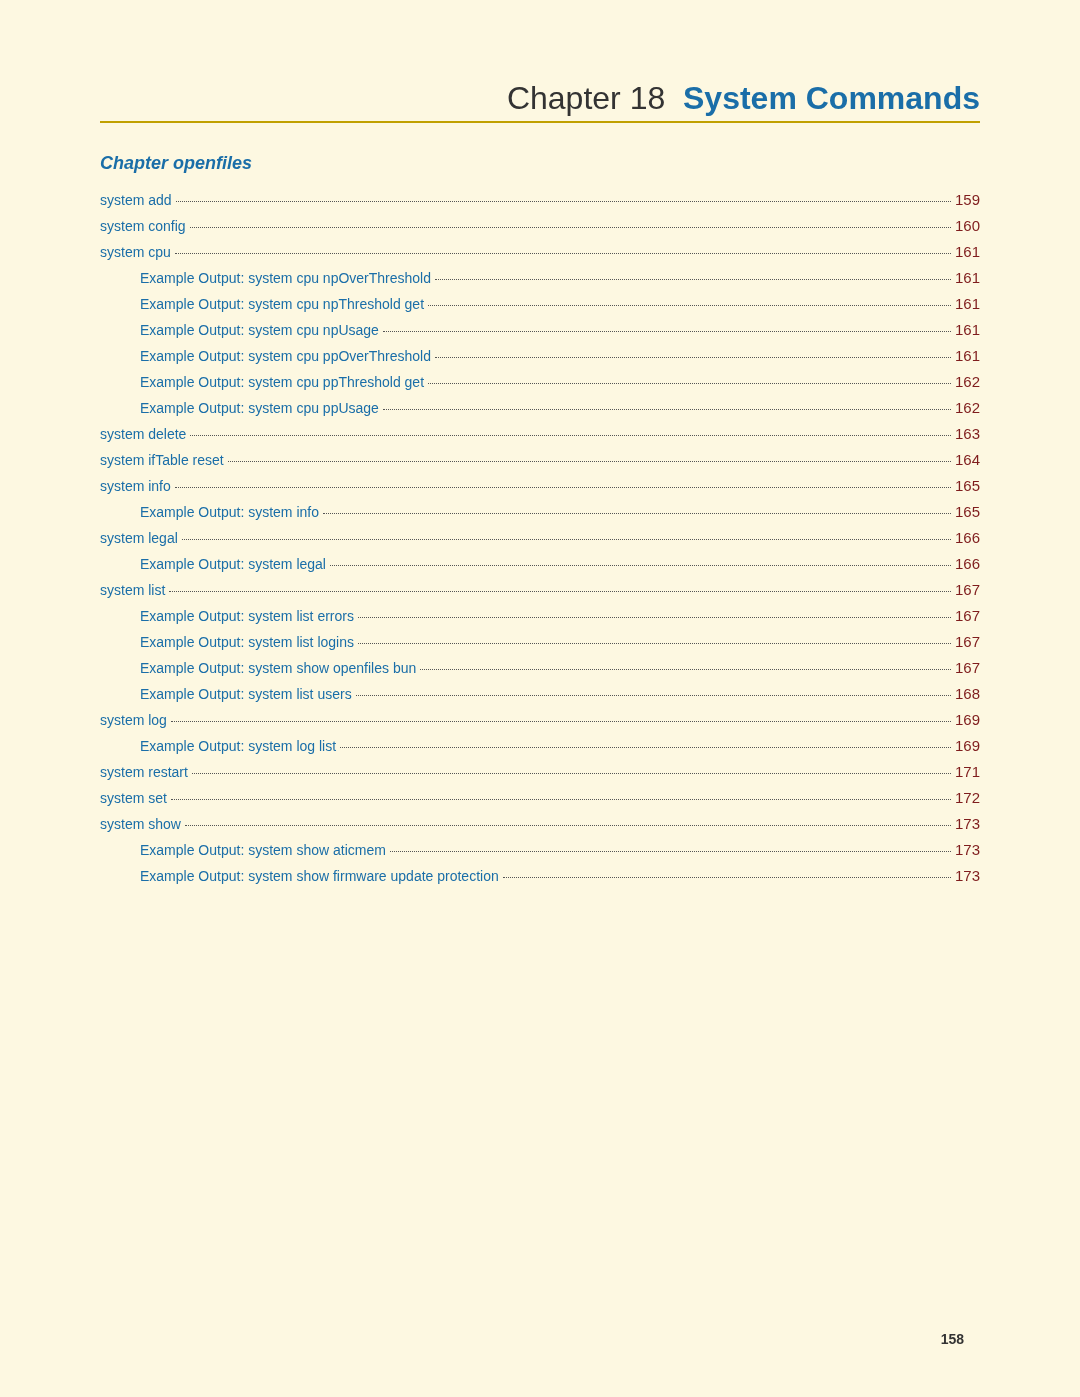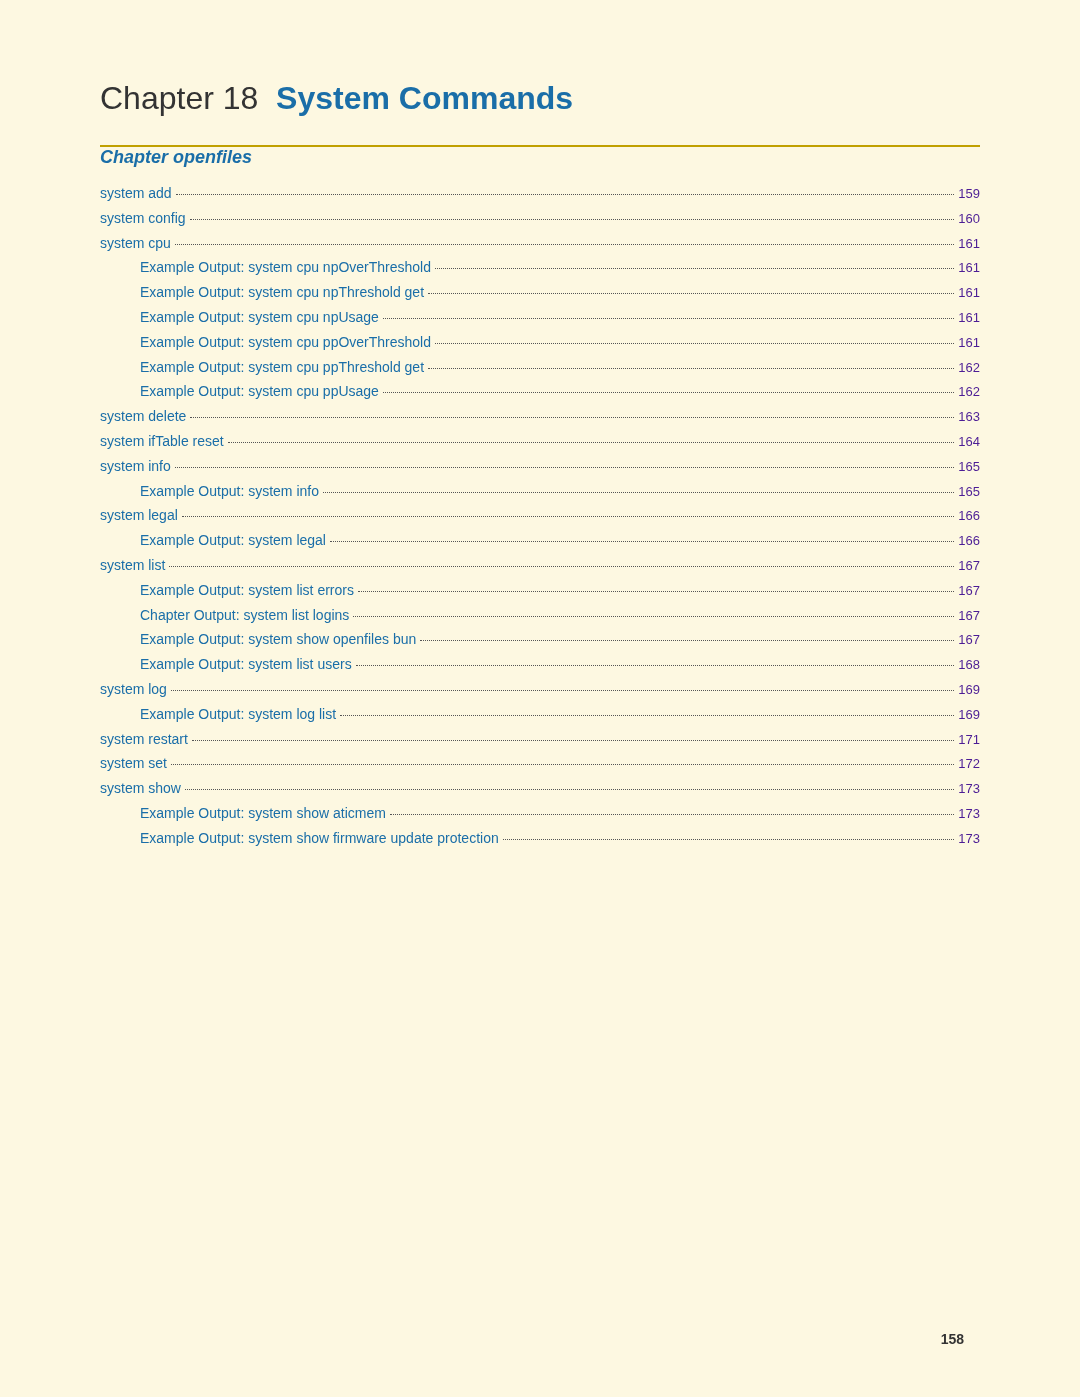--- a/index.html
+++ b/index.html
@@ -19,21 +19,23 @@
     .page {
       width: 1080px;
       min-height: 1397px;
       background-color: #fdf8e1;
       padding: 80px 100px 80px 100px;
       position: relative;
     }
 
     .chapter-header {
       border-bottom: 2px solid #c0a000;
-      padding-bottom: 28px;
+      padding-bottom: 4px;
+      margin-bottom: 30px;
+      text-align: right;
     }
 
     .chapter-title {
       font-size: 32px;
       color: #333;
       font-weight: normal;
     }
 
     .chapter-title-bold {
       font-weight: bold;
@@ -68,23 +70,23 @@
 
     .toc-dots {
       flex: 1;
       border-bottom: 1px dotted #555;
       margin: 0 4px;
       position: relative;
       bottom: 3px;
     }
 
     .toc-page {
-      color: #4c1d95;
+      color: #7f1d1d;
       white-space: nowrap;
-      font-size: 13px;
+      font-size: 15px;
     }
 
     .toc-row.indent1 {
       padding-left: 40px;
     }
 
     .page-number {
       position: absolute;
       bottom: 50px;
       right: 116px;
@@ -188,21 +190,21 @@
           <span class="toc-label">system list</span>
           <span class="toc-dots"></span>
           <span class="toc-page">167</span>
         </div>
         <div class="toc-row indent1">
           <span class="toc-label">Example Output: system list errors</span>
           <span class="toc-dots"></span>
           <span class="toc-page">167</span>
         </div>
         <div class="toc-row indent1">
-          <span class="toc-label">Chapter Output: system list logins</span>
+          <span class="toc-label">Example Output: system list logins</span>
           <span class="toc-dots"></span>
           <span class="toc-page">167</span>
         </div>
         <div class="toc-row indent1">
           <span class="toc-label">Example Output: system show openfiles bun</span>
           <span class="toc-dots"></span>
           <span class="toc-page">167</span>
         </div>
         <div class="toc-row indent1">
           <span class="toc-label">Example Output: system list users</span>

